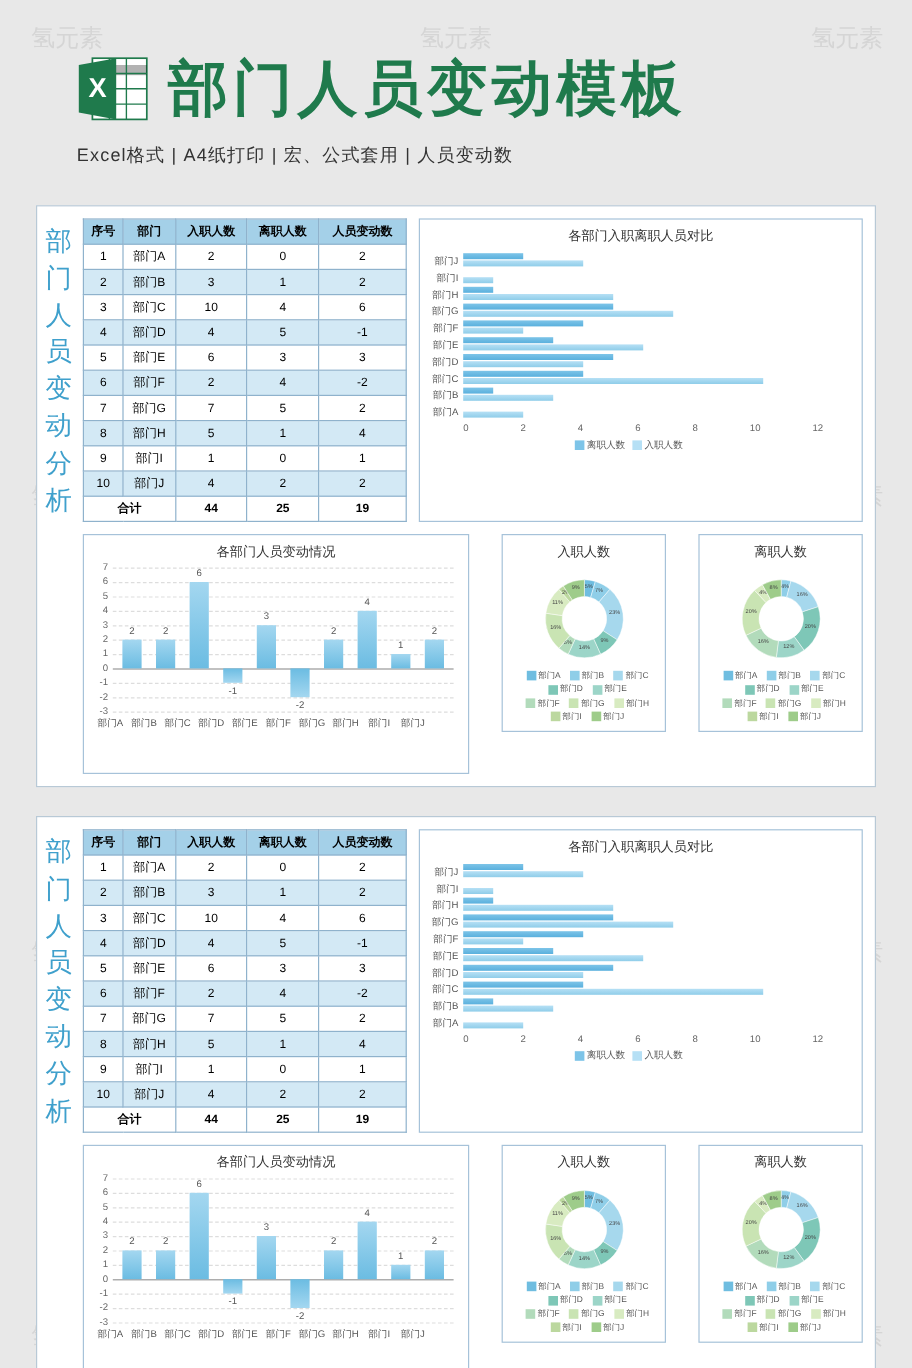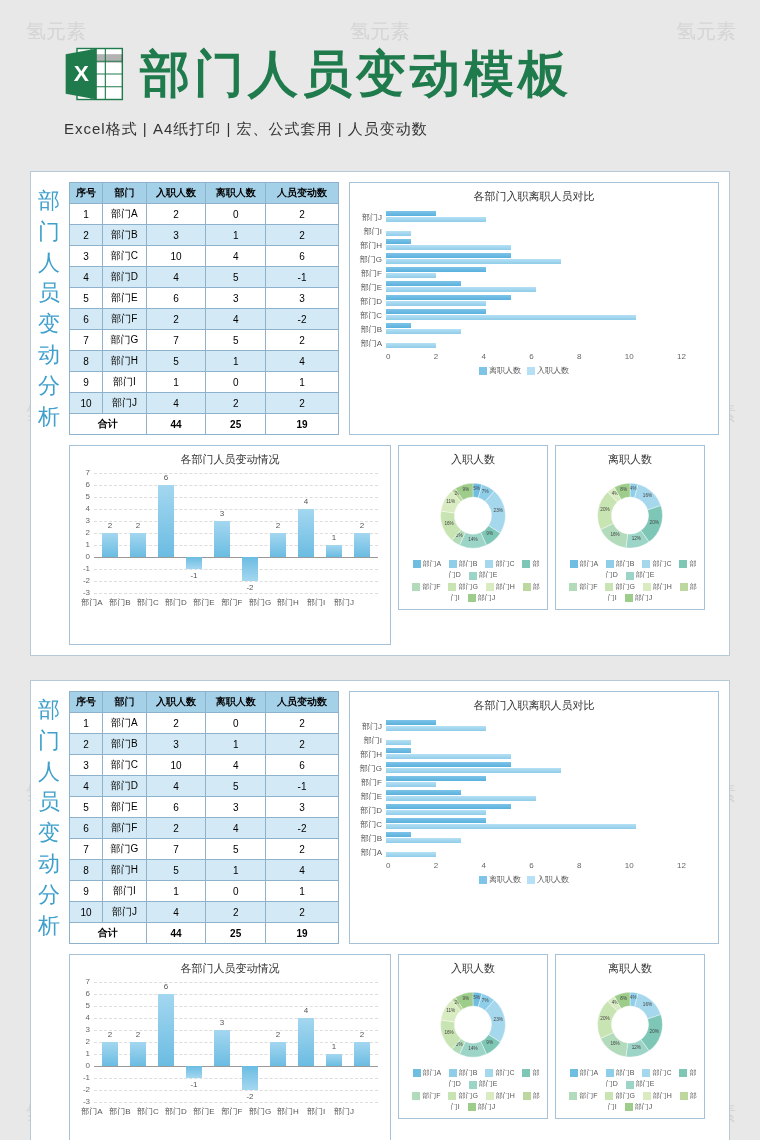--- a/index.html
+++ b/index.html
@@ -21,21 +21,21 @@
   .chart-title{text-align:center;font-size:11px;margin-bottom:6px;color:#333}
   .hbar-chart{width:330px;height:185px;display:flex;flex-direction:column}
   .hbar-row{display:flex;align-items:center;height:14px;font-size:8px}
   .hbar-label{width:30px;text-align:right;padding-right:4px;color:#555}
   .hbar-track{flex:1;position:relative;height:12px}
   .hbar{position:absolute;height:5px;background:linear-gradient(#7dc4e8,#5ab0dd)}
   .hbar.b2{top:6px;background:linear-gradient(#b6e0f5,#8fcde9)}
   .hbar-axis{display:flex;justify-content:space-between;font-size:8px;color:#666;margin-left:30px;margin-top:2px}
   .hbar-legend{text-align:center;font-size:8px;color:#555;margin-top:4px}
   .lg-sw{display:inline-block;width:8px;height:8px;margin:0 2px 0 6px;vertical-align:middle}
-  .bottom-row{display:flex;gap:7px;margin-top:10px}
+  .bottom-row{display:flex;gap:27px;margin-top:10px}
   .vbar-chart{width:308px;height:165px;position:relative}
   .vbar-area{position:relative;height:120px;margin:0 6px 0 18px;border-bottom:1px solid #999}
   .vbar-grid{position:absolute;left:0;right:0;border-top:1px dashed #ddd}
   .vbar{position:absolute;width:16px;background:linear-gradient(#a4d7f0,#6bbce2);bottom:0}
   .vbar.neg{top:100%;bottom:auto;background:linear-gradient(#6bbce2,#a4d7f0)}
   .vbar-lbl{position:absolute;font-size:8px;width:28px;text-align:center;color:#555;top:124px}
   .vbar-val{position:absolute;font-size:8px;color:#555;width:16px;text-align:center}
   .yaxis{position:absolute;left:0;font-size:8px;color:#666;width:14px;text-align:right}
   .donut-wrap{width:150px;height:165px;display:flex;flex-direction:column;align-items:center}
   .donut{margin-top:4px}

